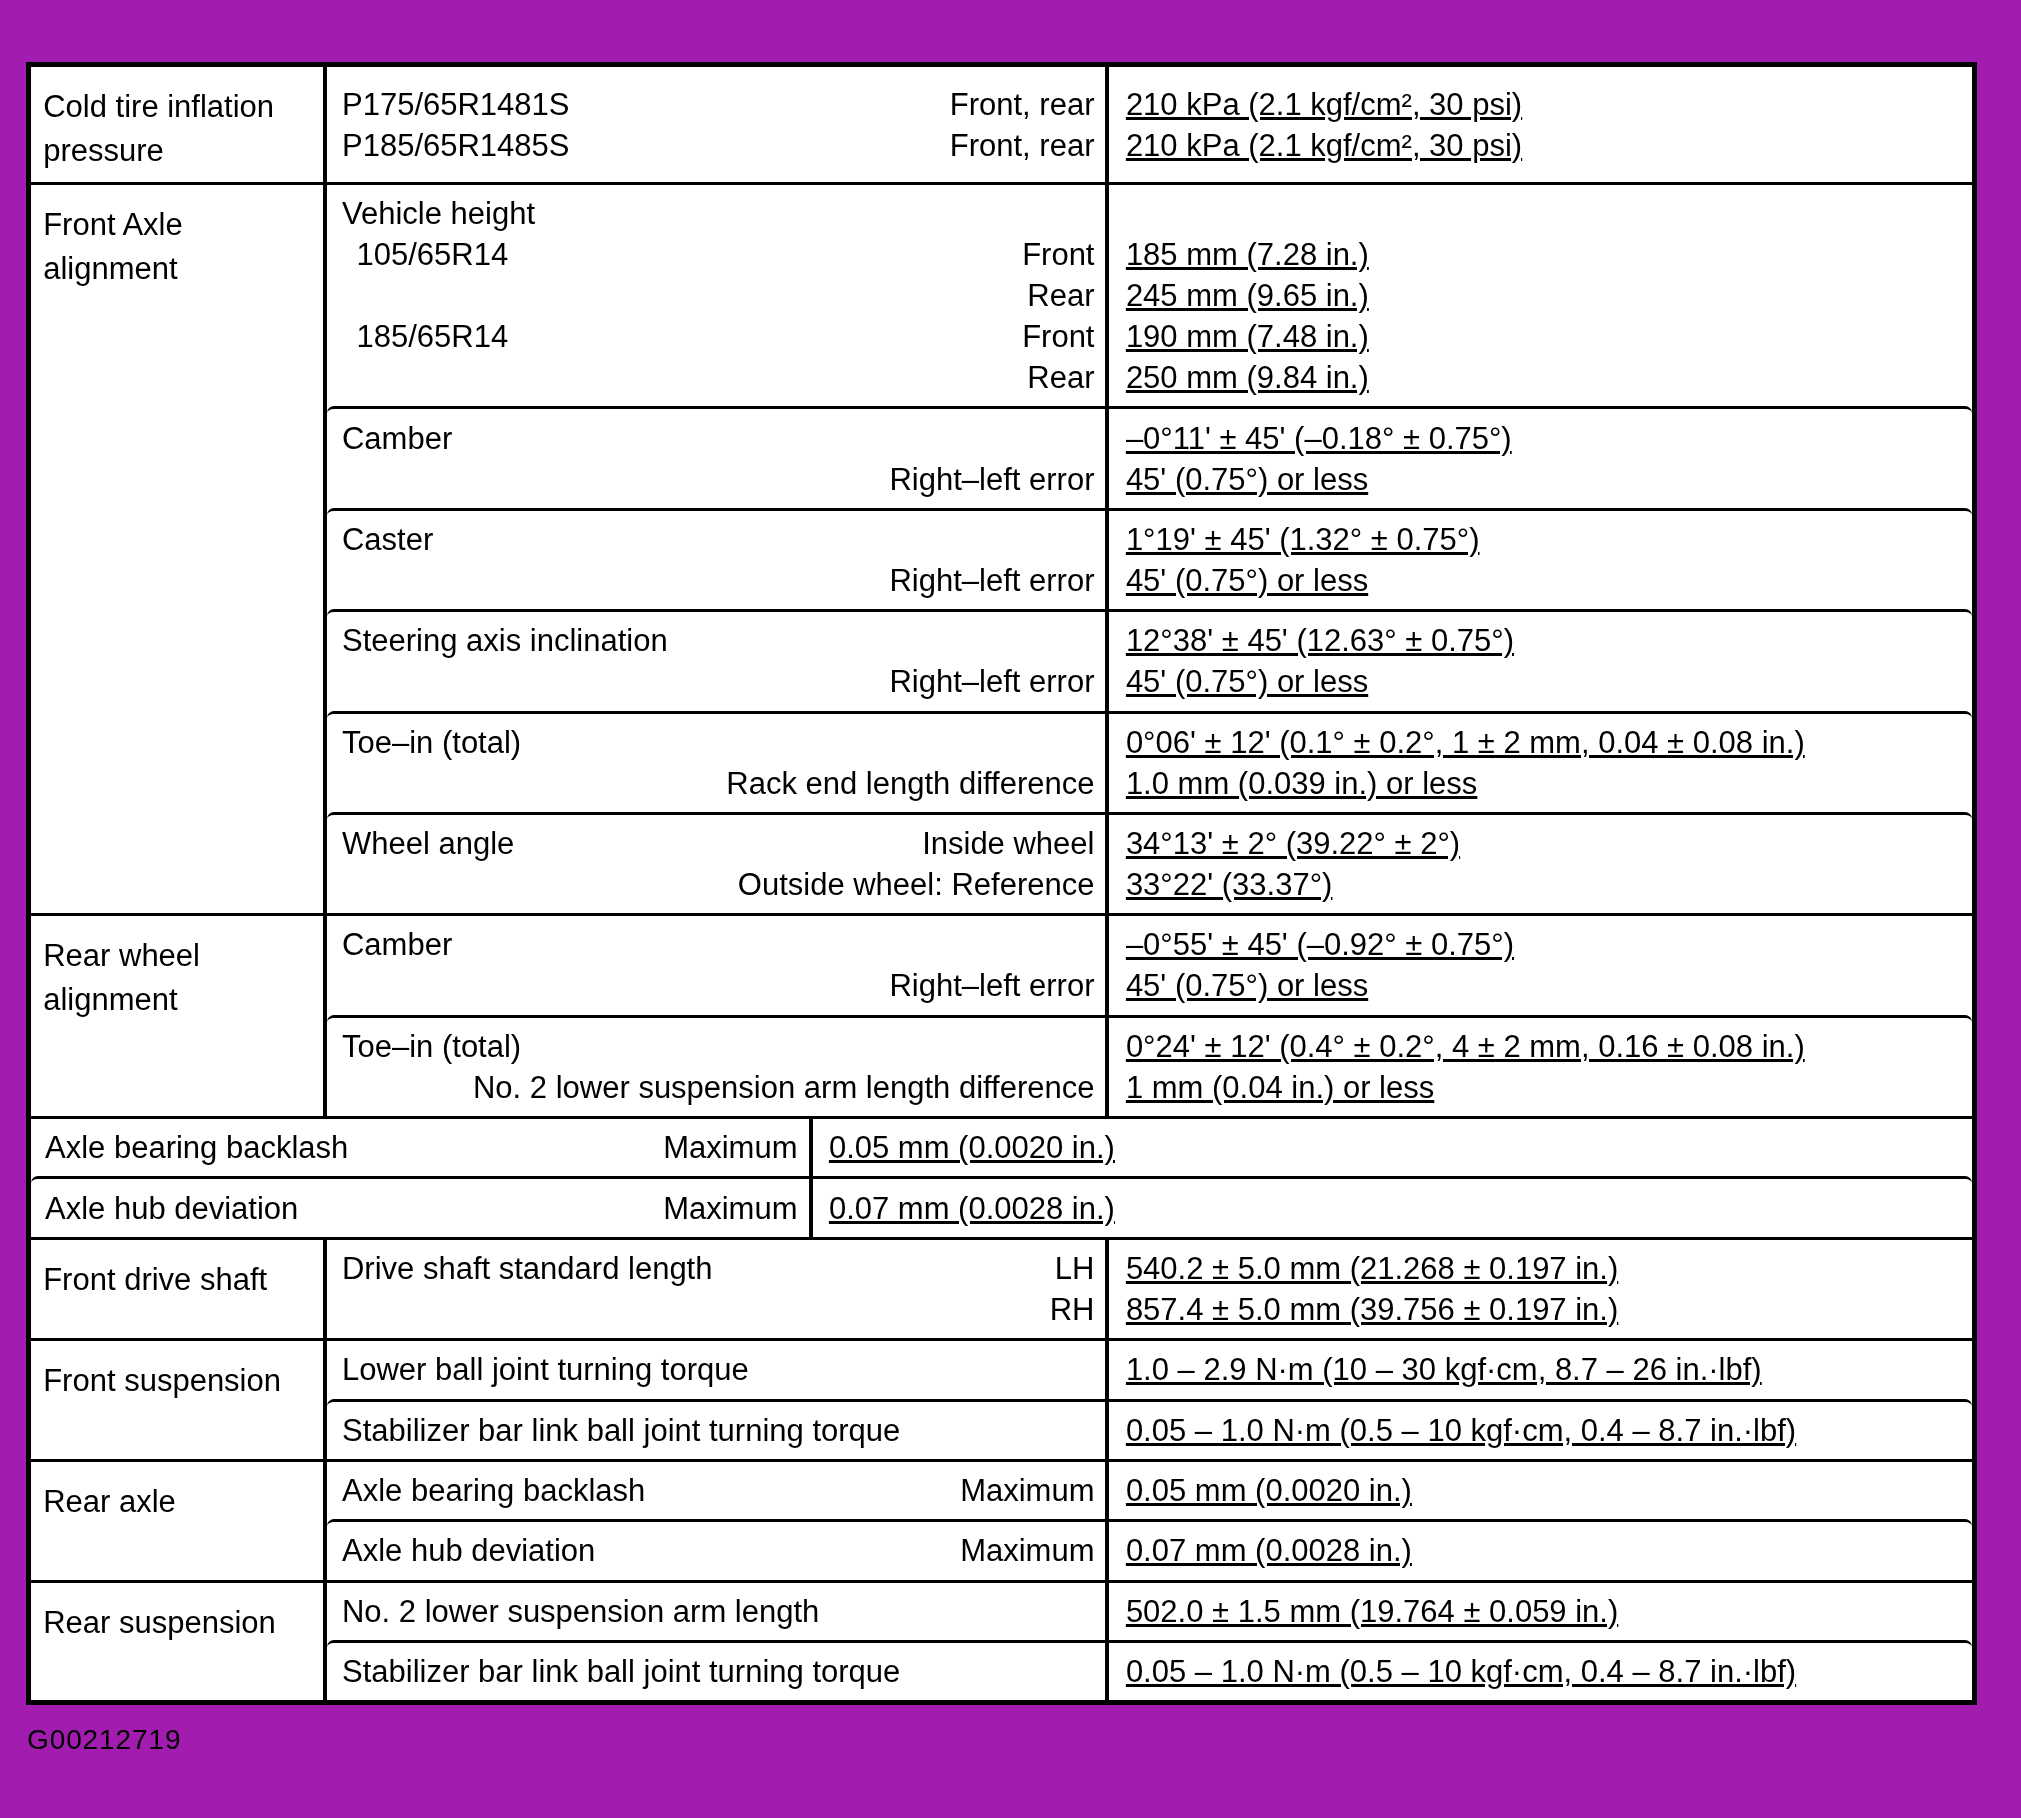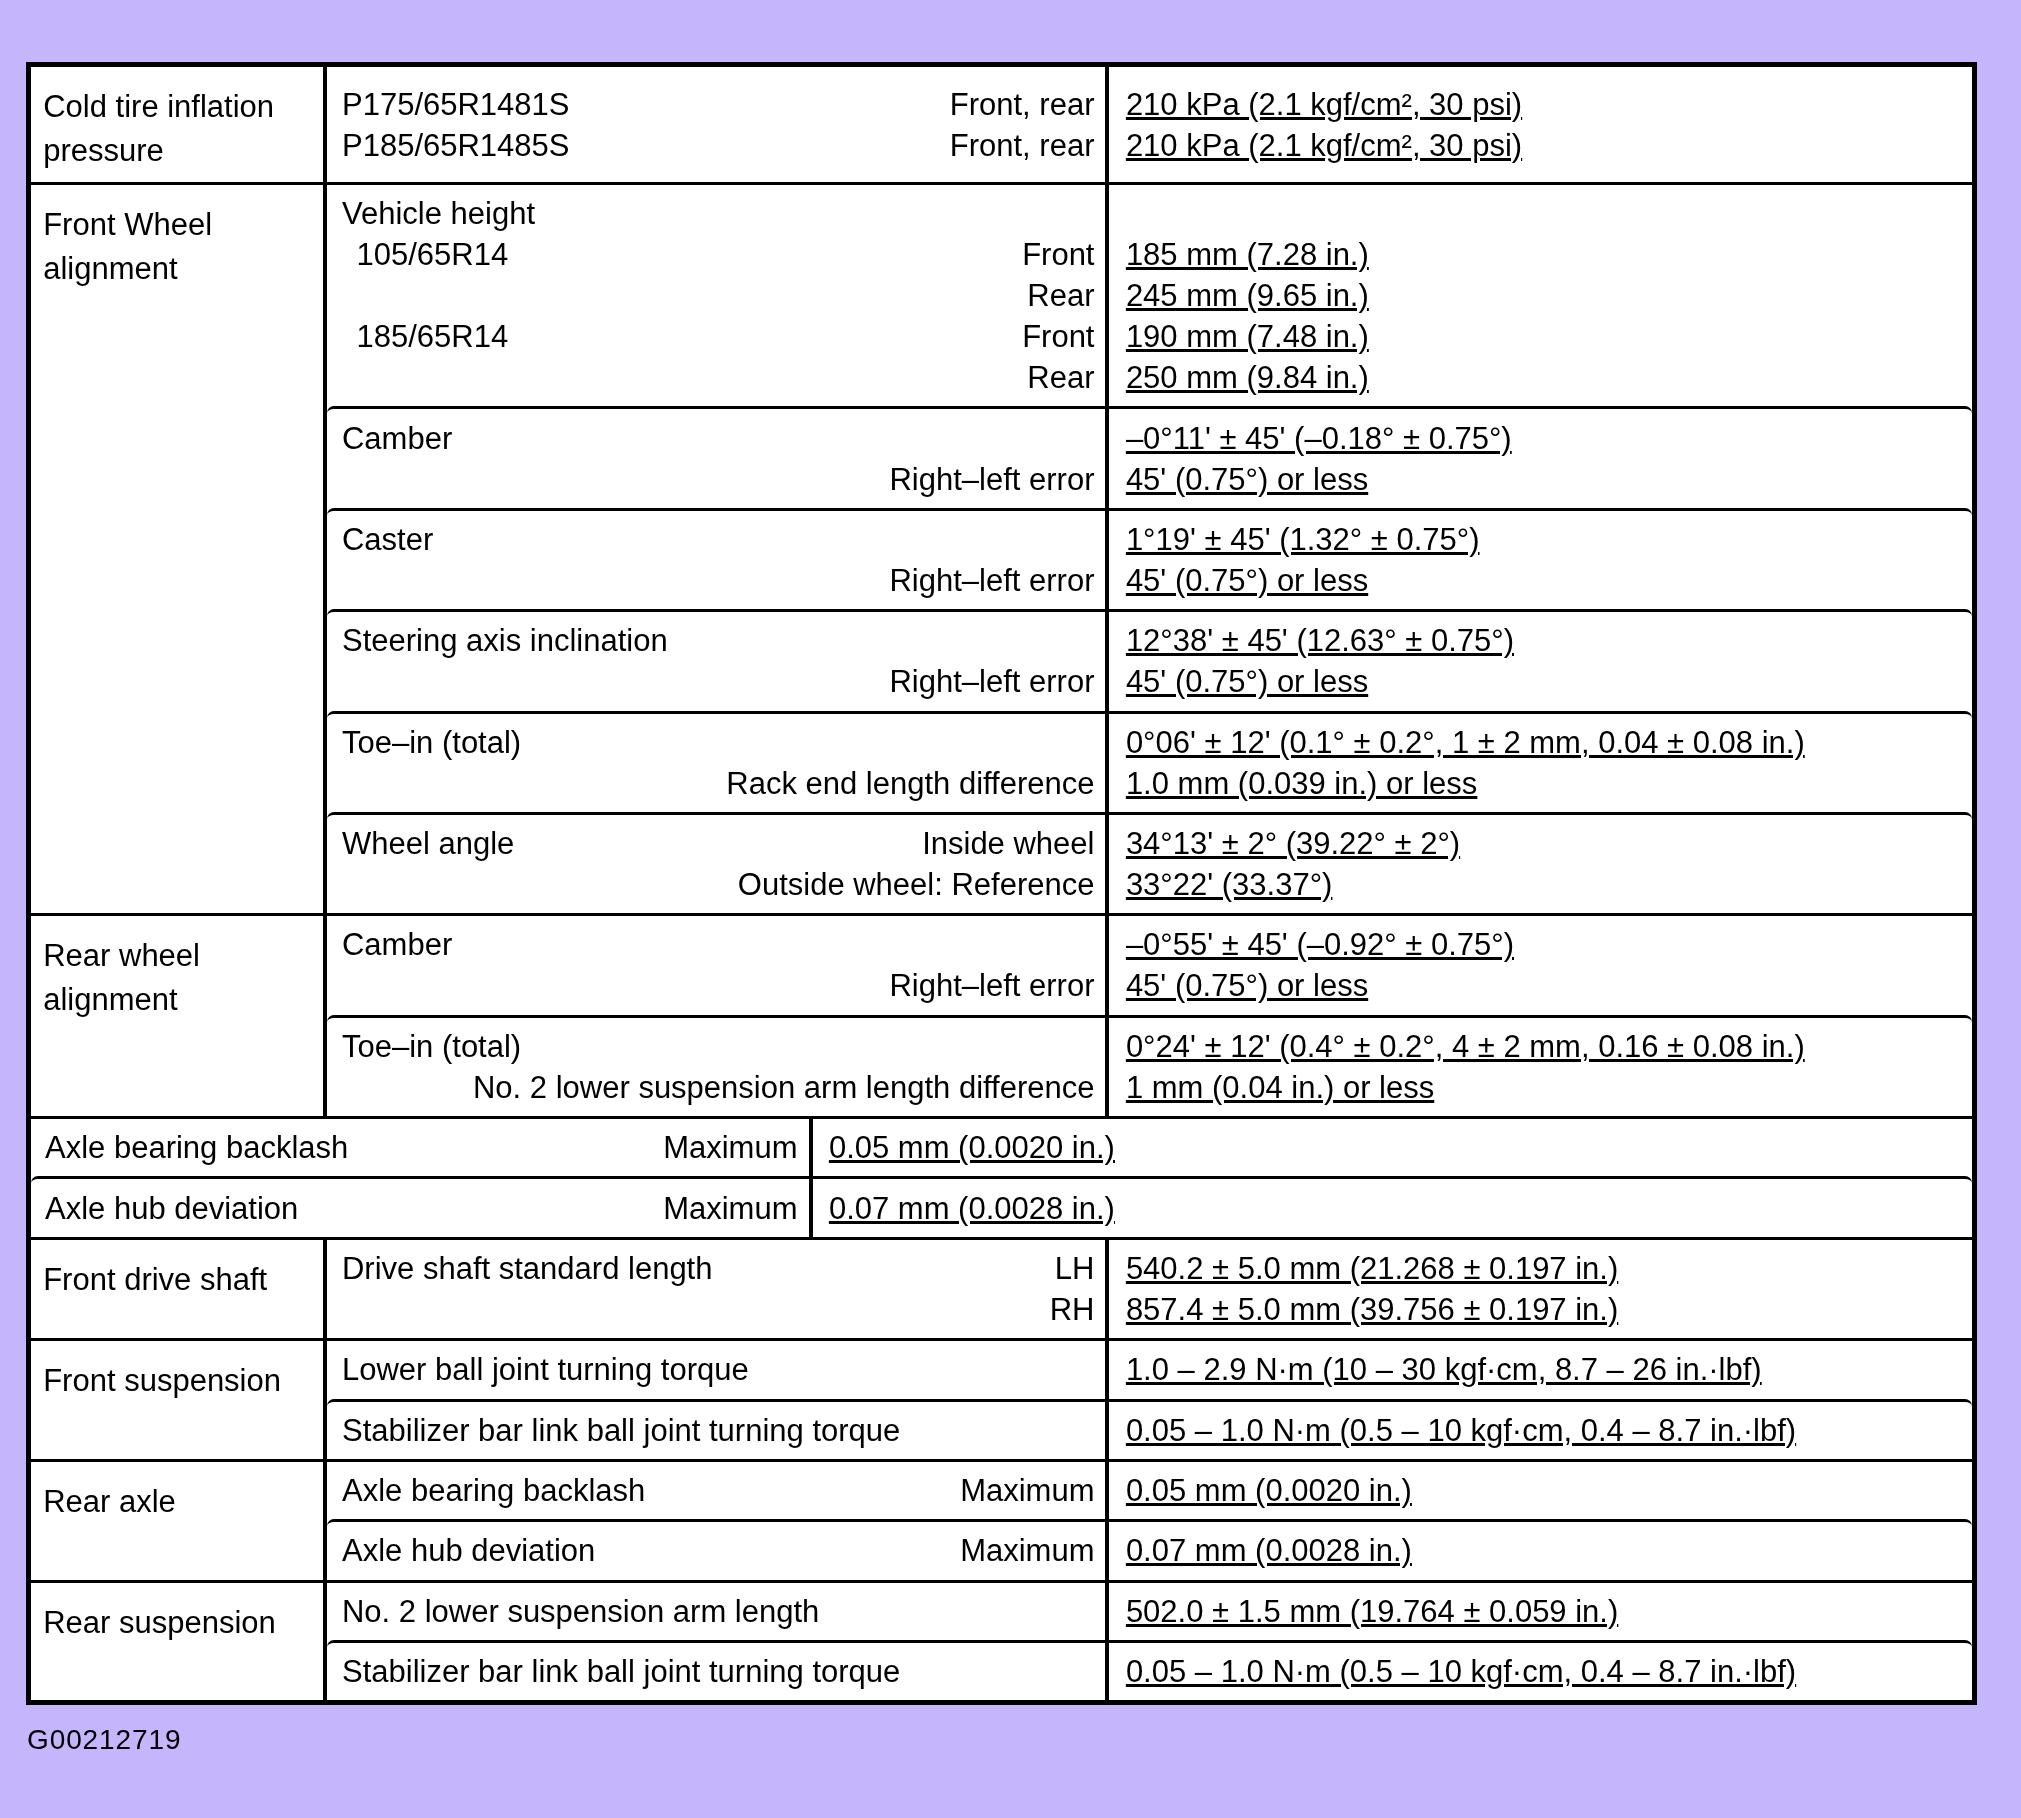--- a/index.html
+++ b/index.html
@@ -4,21 +4,21 @@
 <style>
   html, body {
     margin: 0;
     padding: 0;
     background: #ffffff;
   }
   #page {
     position: relative;
     width: 2022px;
     height: 1818px;
-    background: #c4b5fd;
+    background: #a21caf;
     font-family: "Liberation Sans", "DejaVu Sans", sans-serif;
     color: #000;
     font-size: 31px;
     overflow: hidden;
   }
   .spec-table {
     position: absolute;
     left: 25.5px;
     top: 62px;
     width: 1951px;
@@ -106,21 +106,21 @@
             </div>
             <div class="val-cell">
               <div class="vline">210 kPa (2.1 kgf/cm², 30 psi)</div>
               <div class="vline">210 kPa (2.1 kgf/cm², 30 psi)</div>
             </div>
           </div>
         </div>
       </div>
       <div class="section">
         <div class="cat-cell">
-          <div class="cat-line">Front Wheel</div>
+          <div class="cat-line">Front Axle</div>
           <div class="cat-line">alignment</div>
         </div>
         <div class="rows">
           <div class="row">
             <div class="mid-cell">
               <div class="line">
                 <span class="l">Vehicle height</span>
                 <span class="r"></span>
               </div>
               <div class="line indent">

